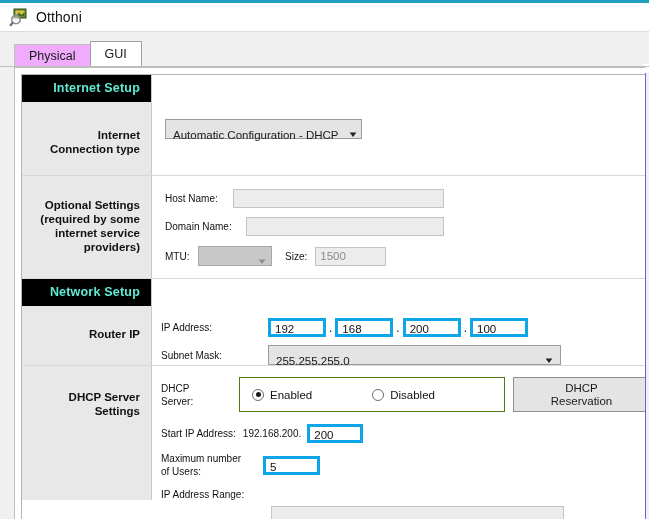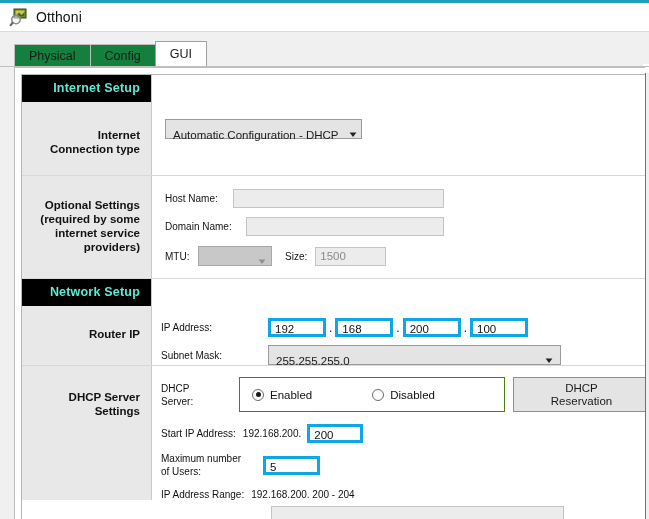--- a/index.html
+++ b/index.html
@@ -68,21 +68,21 @@
     display: flex;
     align-items: flex-end;
     z-index: 4;
   }
   .tab {
     height: 22px;
     line-height: 22px;
     padding: 0 14px;
     font-size: 12.5px;
     color: #1a1a1a;
-    background: #15803d;
+    background: #f0abfc;
     border: 1px solid #bfbfbf;
     border-bottom: none;
     margin-right: -1px;
     box-sizing: border-box;
     position: relative;
     cursor: default;
   }
   .tab.active {
     background: #ffffff;
     height: 25px;
@@ -340,21 +340,20 @@
     </span>
     <span class="win-title">Otthoni</span>
   </div>
 
   <div class="winbody">
 
     <div class="tabline"></div>
 
     <div class="tabstrip">
       <div class="tab">Physical</div>
-      <div class="tab">Config</div>
       <div class="tab active">GUI</div>
     </div>
 
     <div class="panel-rightgap"></div>
     <div class="rail-cap"></div>
     <div class="rail"></div>
 
     <div class="panel">
       <div class="panel-inner">
 
@@ -474,21 +473,20 @@
             </div>
 
             <div style="display:flex; align-items:center; padding:9px 0 0 9px;">
               <span class="fieldlabel" style="width:98px; white-space:pre-line; line-height:13px;">Maximum number
 of Users:</span>
               <span class="txt" style="width:57px; margin-left:4px;">5</span>
             </div>
 
             <div style="display:flex; align-items:center; padding:11px 0 0 9px;">
               <span class="fieldlabel">IP Address Range:</span>
-              <span class="fieldlabel nowrap" style="margin-left:7px;">192.168.200.  200  -  204</span>
             </div>
 
             <div style="padding:6px 0 0 119px;">
               <div class="txt grey-empty" style="width:293px; height:16px;"></div>
             </div>
 
           </div>
         </div>
 
       </div>

